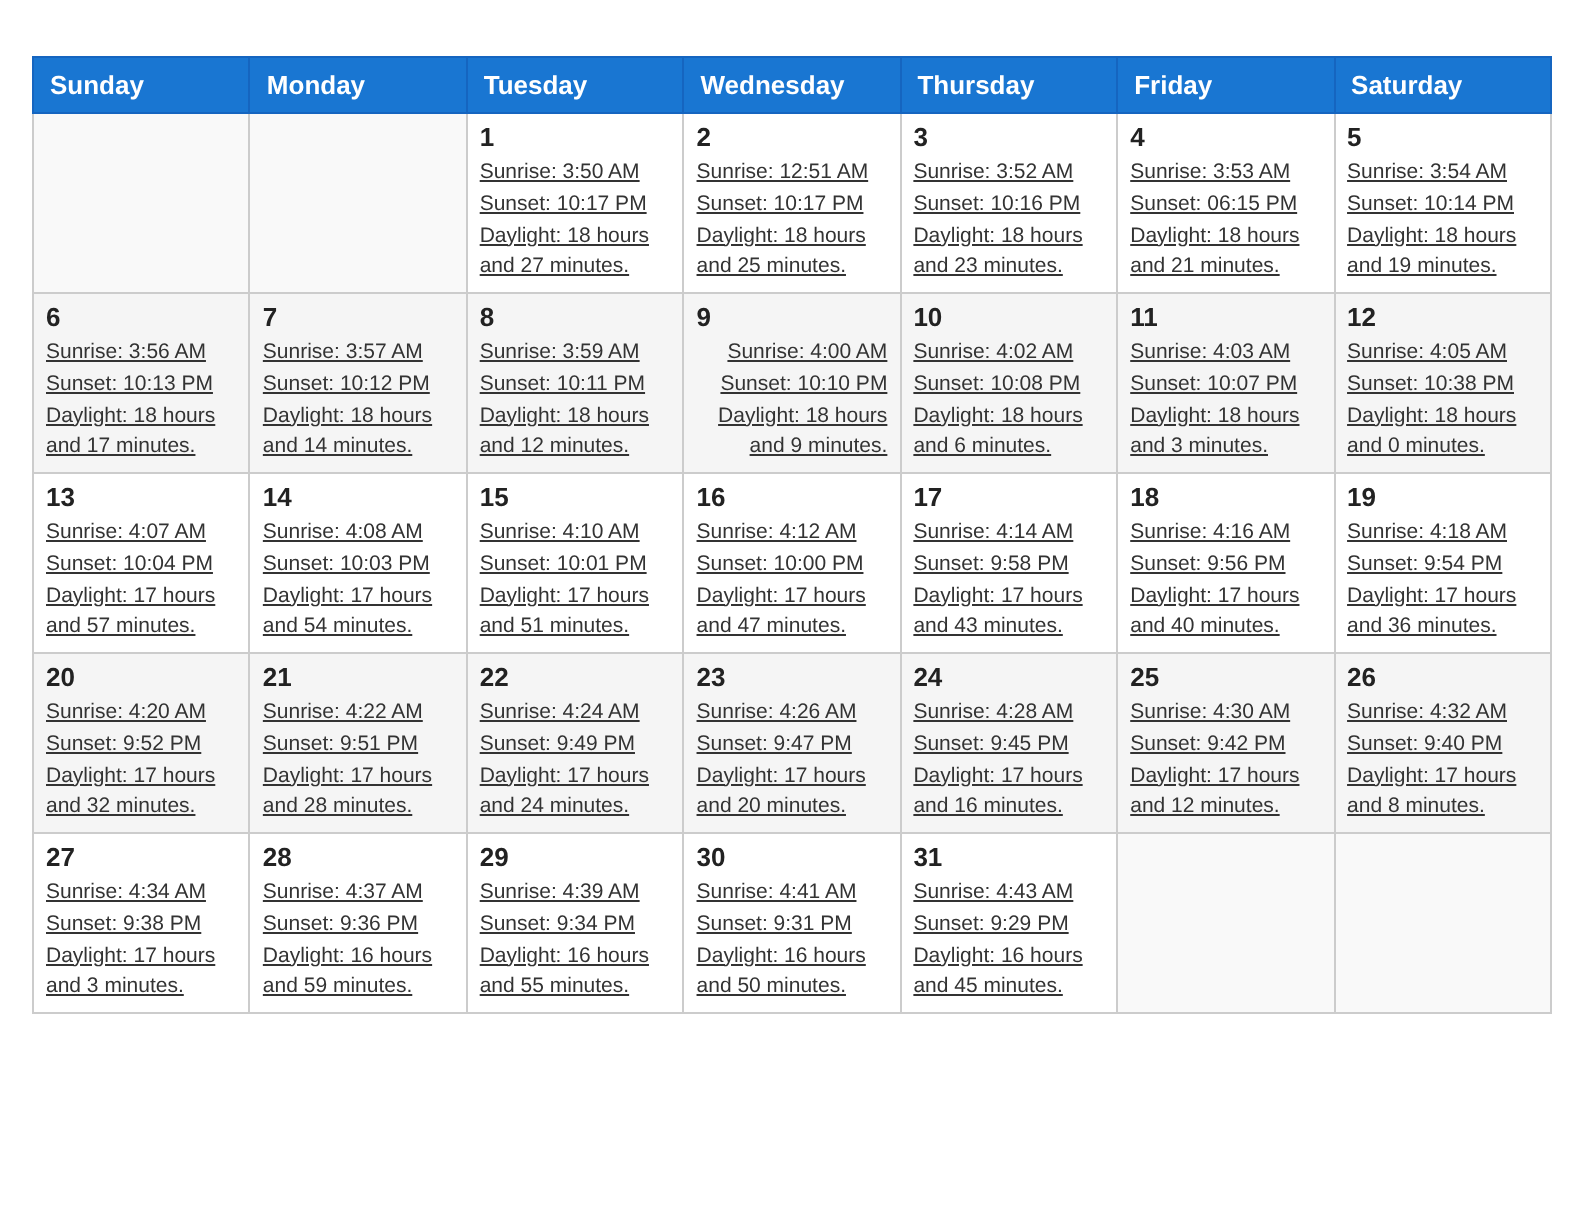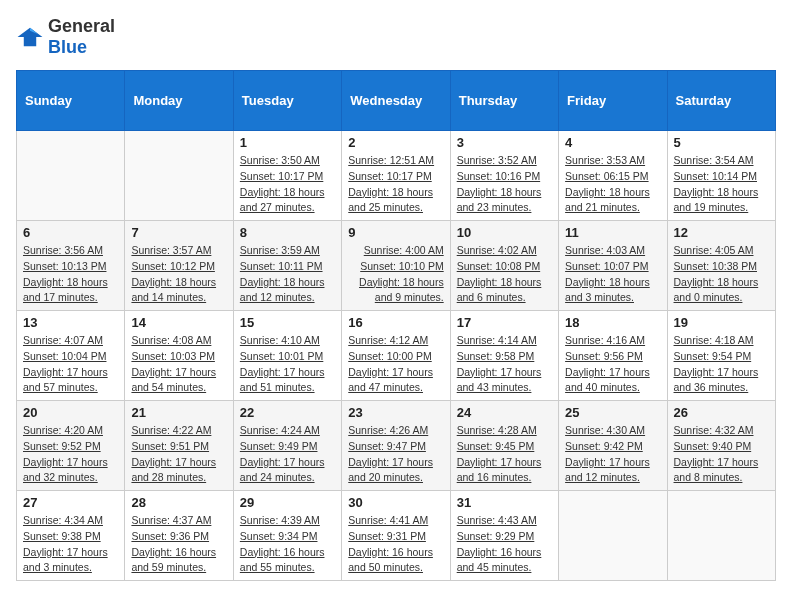--- a/index.html
+++ b/index.html
@@ -51,21 +51,21 @@
       width: 100%;
       border-collapse: collapse;
       border: 1px solid #ccc;
     }
     .calendar th {
       background-color: #1976d2;
       color: #fff;
       font-size: 13px;
       font-weight: bold;
       text-align: left;
-      padding: 22px 8px;
+      padding: 6px 8px;
       border: 1px solid #1565c0;
     }
     .calendar td {
       vertical-align: top;
       border: 1px solid #ccc;
       padding: 4px 6px;
       width: calc(100% / 7);
       min-height: 80px;
       font-size: 11px;
       color: #333;
@@ -90,30 +90,20 @@
       font-size: 10.5px;
       line-height: 1.5;
       color: #333;
       text-decoration: underline;
     }
   </style>
 </head>
 <body>
 
 <div class="header">
-  <div class="logo">
-    <svg class="logo-icon" viewBox="0 0 36 28" xmlns="http://www.w3.org/2000/svg">
-      <polygon points="18,2 34,14 26,14 26,26 10,26 10,14 2,14" fill="#1565c0"></polygon>
-      <polygon points="18,2 28,10 28,10 18,6" fill="#42a5f5"></polygon>
-    </svg>
-    <div>
-      <span class="logo-text-general">General</span><br>
-      <span class="logo-text-blue">Blue</span>
-    </div>
-  </div>
 </div>
 
 <table class="calendar">
   <thead>
     <tr>
     <th>Sunday</th>
         <th>Monday</th>
         <th>Tuesday</th>
         <th>Wednesday</th>
         <th>Thursday</th>

